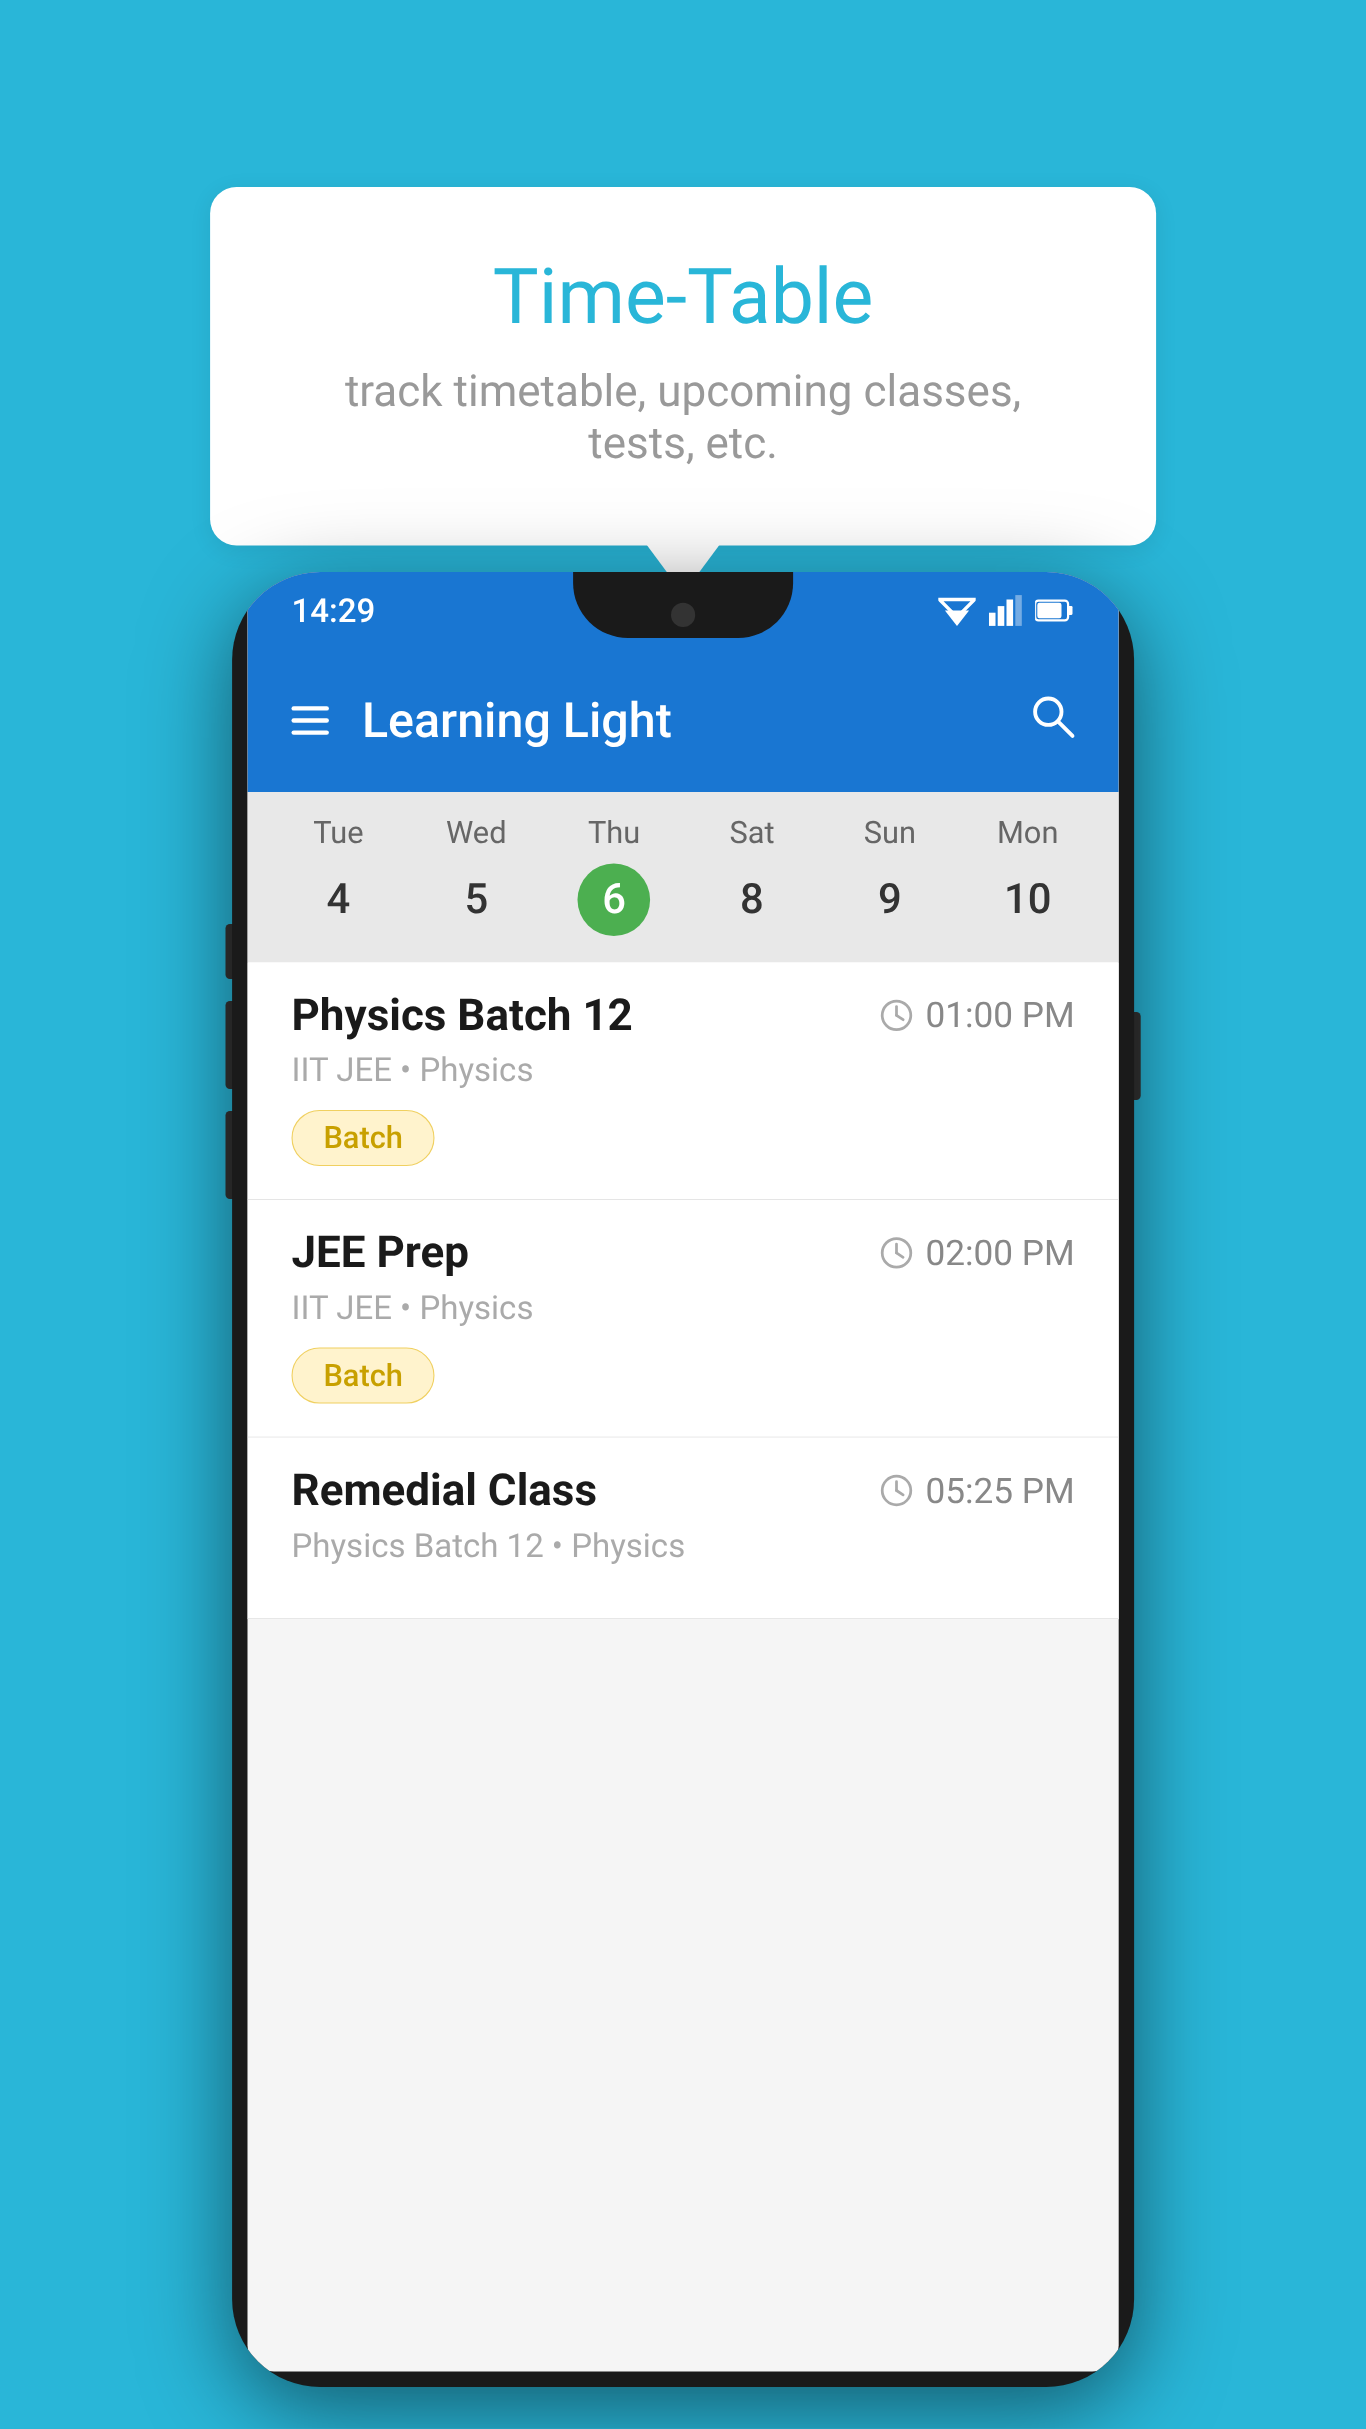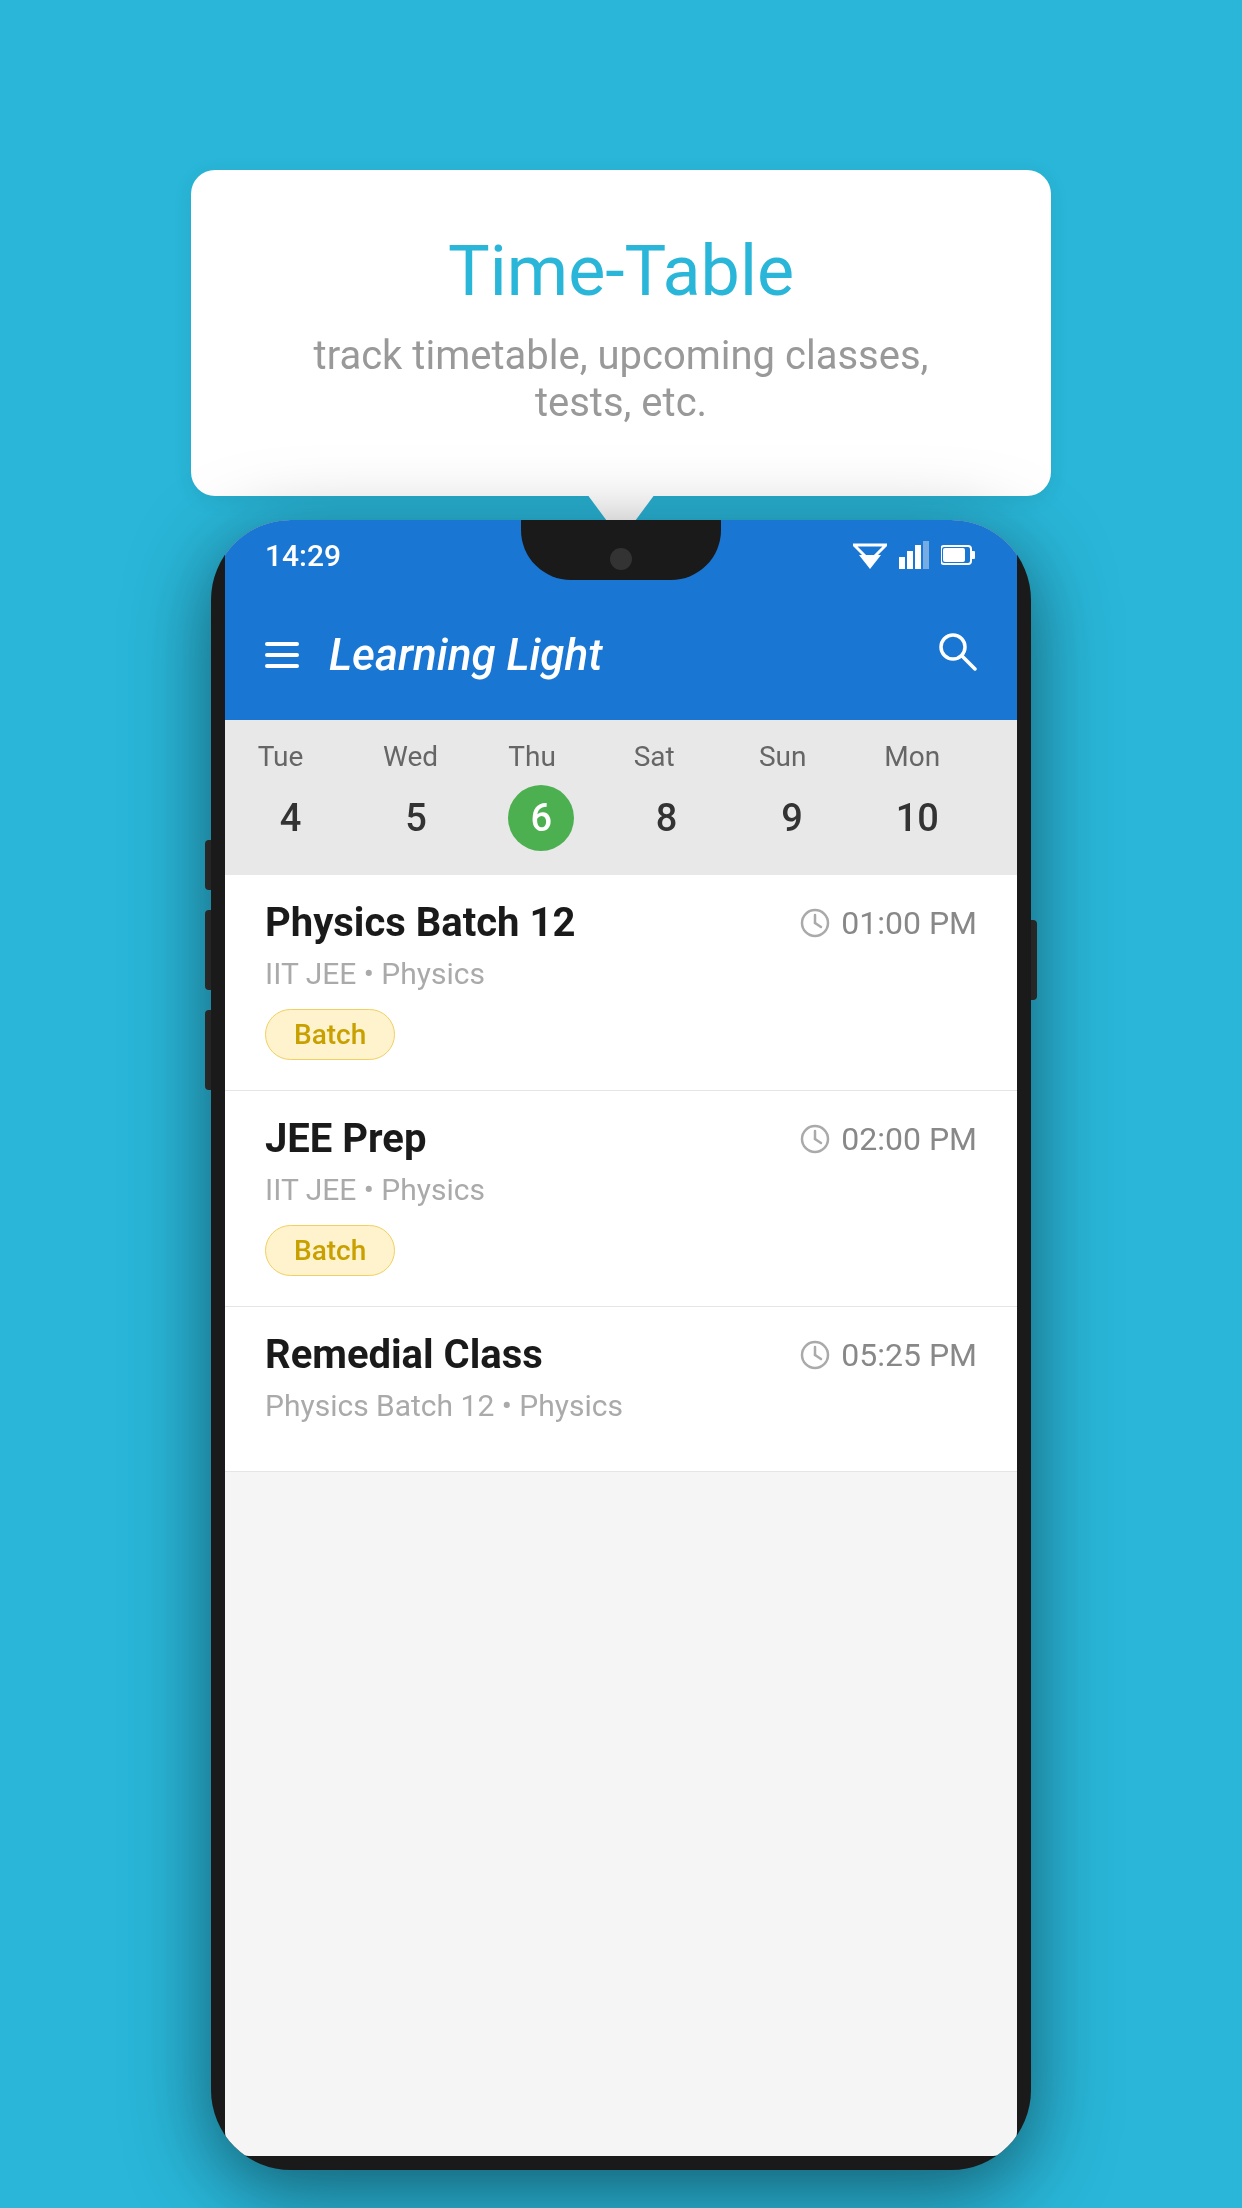--- a/index.html
+++ b/index.html
@@ -138,21 +138,20 @@
     }
 
     
     .app-header {
       background: #1976D2;
       height: 130px;
       display: flex;
       align-items: center;
       padding: 0 40px;
       margin-top: 70px;
-      font-style: italic;
     }
 
     .hamburger-icon {
       color: white;
       font-size: 36px;
       margin-right: 30px;
       cursor: pointer;
       display: flex;
       flex-direction: column;
       gap: 7px;
@@ -187,21 +186,21 @@
     .days-row {
       display: flex;
       justify-content: space-around;
       padding: 0 20px;
       margin-bottom: 14px;
     }
 
     .day-col {
       display: flex;
       flex-direction: column;
-      align-items: flex-start;
+      align-items: center;
       width: 100px;
     }
 
     .day-name {
       color: #666;
       font-size: 28px;
       margin-bottom: 12px;
     }
 
     .day-num {

